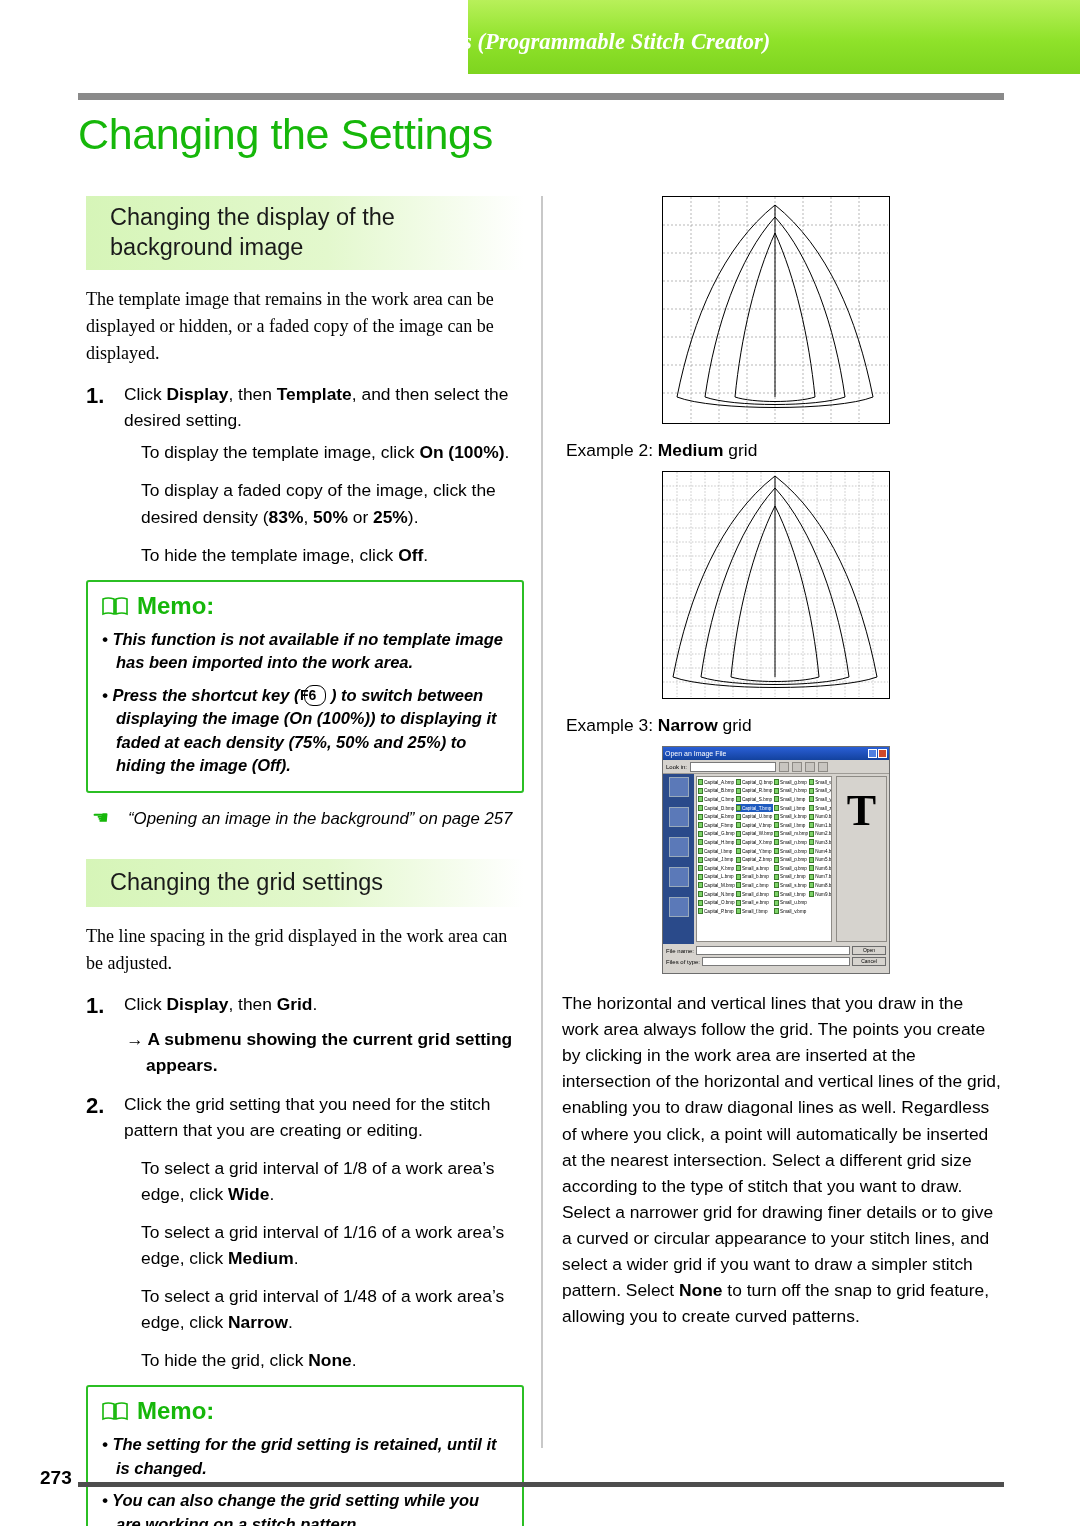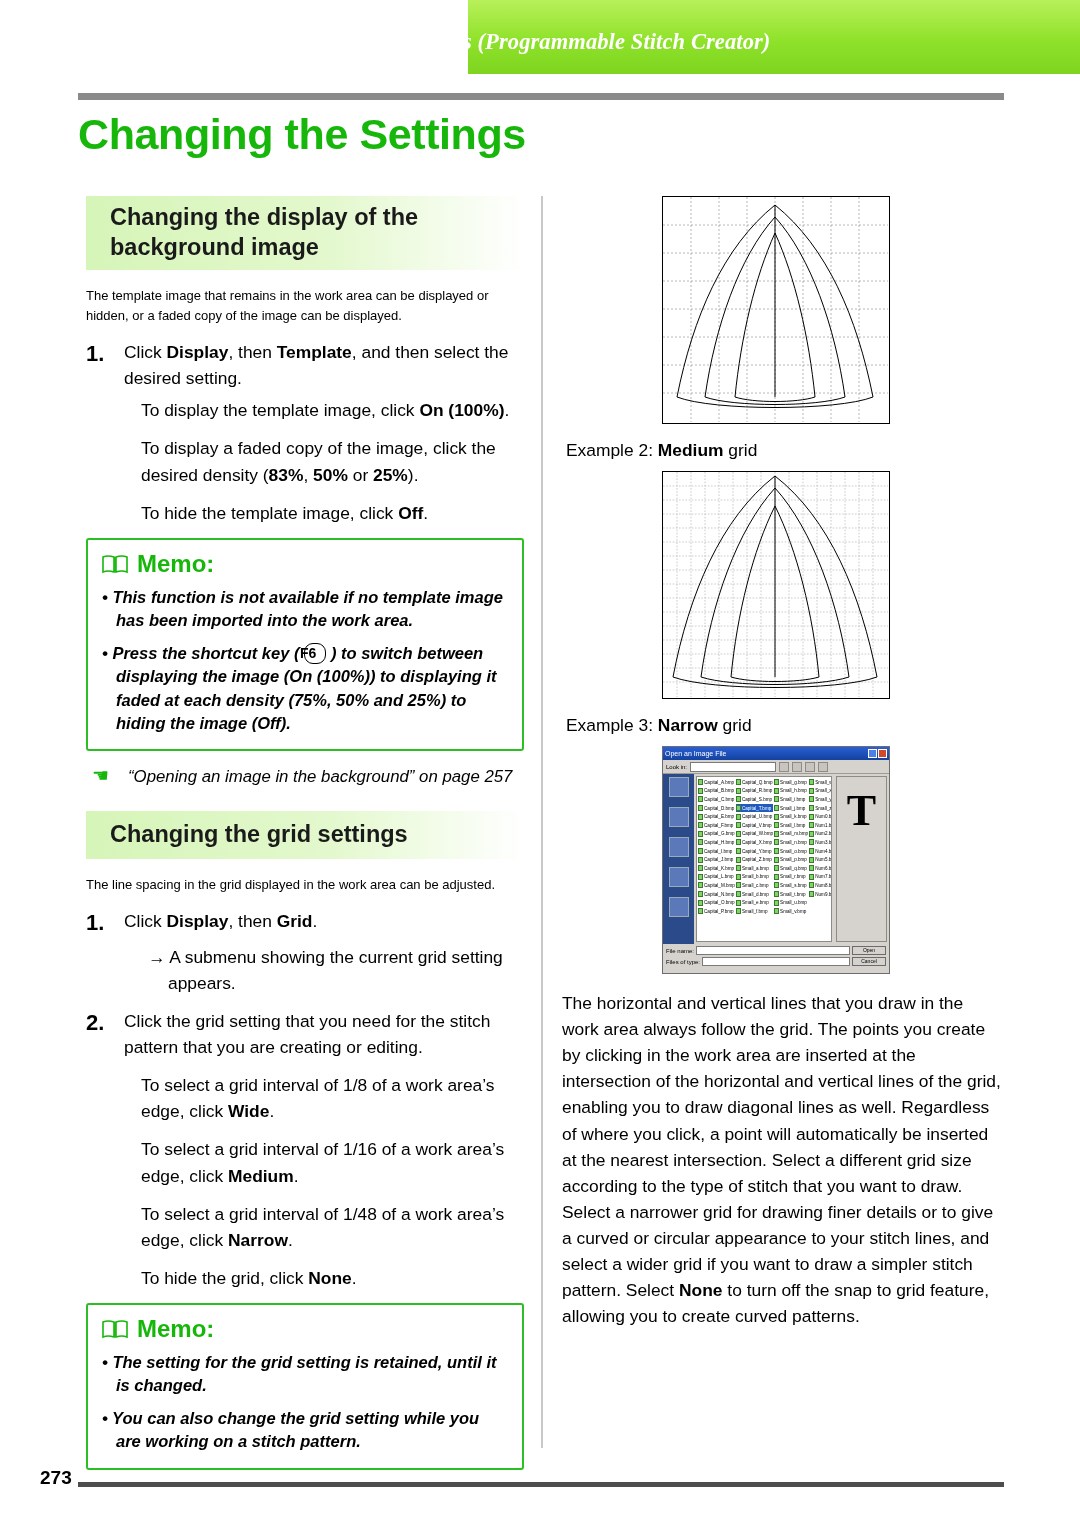--- a/index.html
+++ b/index.html
@@ -29,65 +29,65 @@
     white-space: nowrap;
   }
   .header-rule {
     position: absolute; top: 93px; left: 78px; width: 926px; height: 7px;
     background: #8a8a8a;
   }
 
   
   .page-title {
     position: absolute; top: 110px; left: 78px;
-    font-size: 43px; font-weight: bold; color: #16b70a;
+    font-size: 43px; font-weight: normal; color: #16b70a;
     letter-spacing: -0.4px;
     font-family: "Liberation Sans", sans-serif;
   }
 
   
   .col-left  { position: absolute; left: 86px; top: 196px; width: 438px; }
   .col-right { position: absolute; left: 562px; top: 196px; width: 440px; }
 
   .divider {
     position: absolute; left: 541px; top: 196px; width: 2px; height: 1252px;
     background: #c8c8c8;
   }
 
   
   .sec-head {
     background: linear-gradient(to right, #d6f5b8 0%, #e3f8cd 55%, #ffffff 100%);
-    font-size: 23.5px; font-weight: bold; color: #1a1a1a;
+    font-size: 23.5px; font-weight: normal; color: #1a1a1a;
     padding: 8px 0 10px 24px;
     line-height: 1.28;
     margin: 0 0 16px 0;
   }
   .sec-head.two-line { padding-top: 6px; padding-bottom: 8px; }
 
   
   p.body {
-    font-size: 13px; line-height: 1.5; color: #000; margin: 0 0 14px 0;
+    font-size: 18px; line-height: 1.5; color: #000; margin: 0 0 14px 0; font-family: Liberation Serif, serif;
   }
   .step {
     display: flex; margin: 0 0 6px 0;
   }
   .step-num {
     font-size: 22px; font-weight: bold; color: #000; width: 38px;
     flex: 0 0 38px; line-height: 1.35; text-align: left;
   }
   .step-body {
     font-size: 17.4px; line-height: 1.5; color: #000; flex: 1 1 auto;
   }
   .indent {
     margin-left: 55px; font-size: 17.4px; line-height: 1.5; color: #000;
     margin-bottom: 12px;
   }
   .indent2 {
-    margin-left: 62px; font-size: 17.4px; line-height: 1.5; color: #000;
-    margin-bottom: 12px; text-indent: -20px; padding-left: 20px;
+    margin-left: 40px; font-size: 17.4px; line-height: 1.5; color: #000;
+    margin-bottom: 12px; text-indent: -20px; padding-left: 20px; font-weight: bold;
   }
   b { font-weight: bold; }
 
   
   .memo {
     border: 2px solid #2bbf24;
     border-radius: 3px;
     padding: 10px 14px 14px 14px;
     margin: 6px 0 14px 0;
   }
@@ -220,21 +220,21 @@
     </div>
     <div class="memo-item">• <span>This function is not available if no template image has been imported into the work area.</span></div>
     <div class="memo-item">• <span>Press the shortcut key ( </span><span class="fkey">F6</span><span> ) to switch between displaying the image (</span><span>On (100%)</span><span>) to displaying it faded at each density (</span><span>75%, 50% and 25%</span><span>) to hiding the image (</span><span>Off</span><span>).</span></div>
   </div>
 
   <div class="ref">
     <span class="ref-ico">☚</span>
     <span class="ref-txt"><span>“Opening an image in the background” on page </span><span>257</span></span>
   </div>
 
-  <div class="sec-head" style="margin-top:22px;">Changing the grid settings</div>
+  <div class="sec-head" style="margin-top:28px;">Changing the grid settings</div>
 
   <p class="body">The line spacing in the grid displayed in the work area can be adjusted.</p>
 
   <div class="step">
     <div class="step-num">1.</div>
     <div class="step-body"><span>Click </span><b>Display</b><span>, then </span><b>Grid</b><span>.</span></div>
   </div>
 
   <div class="indent2">→ A submenu showing the current grid setting appears.</div>
 

